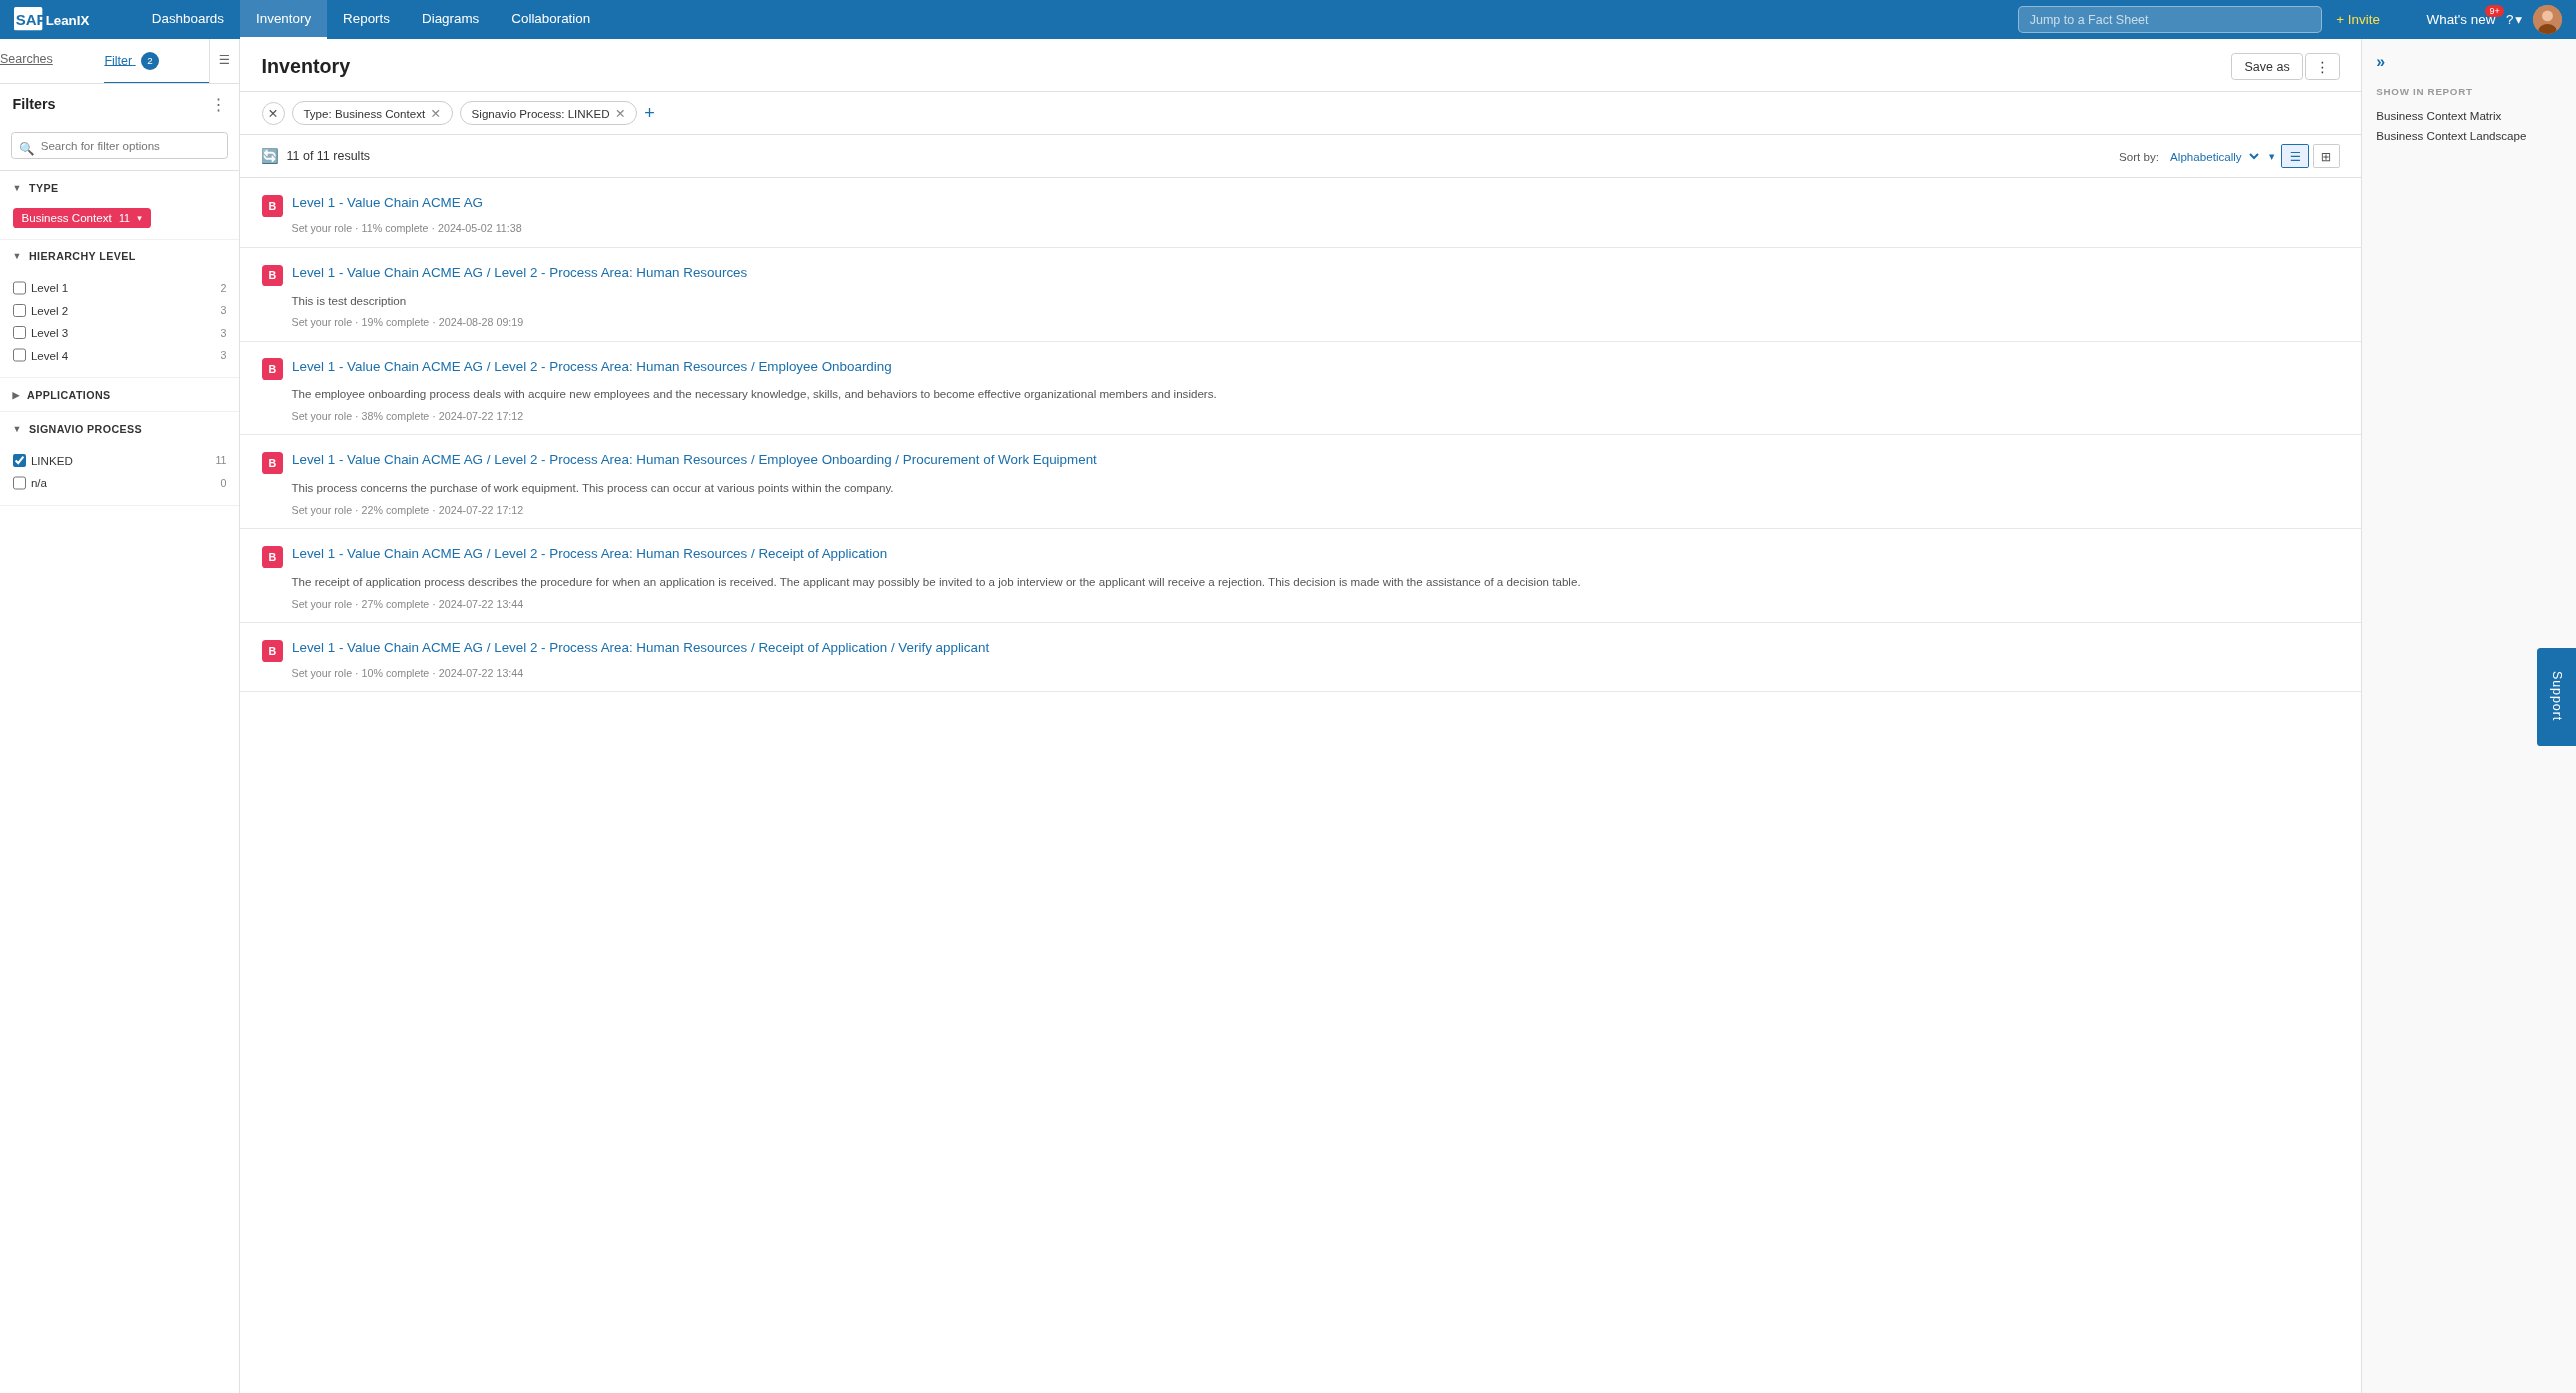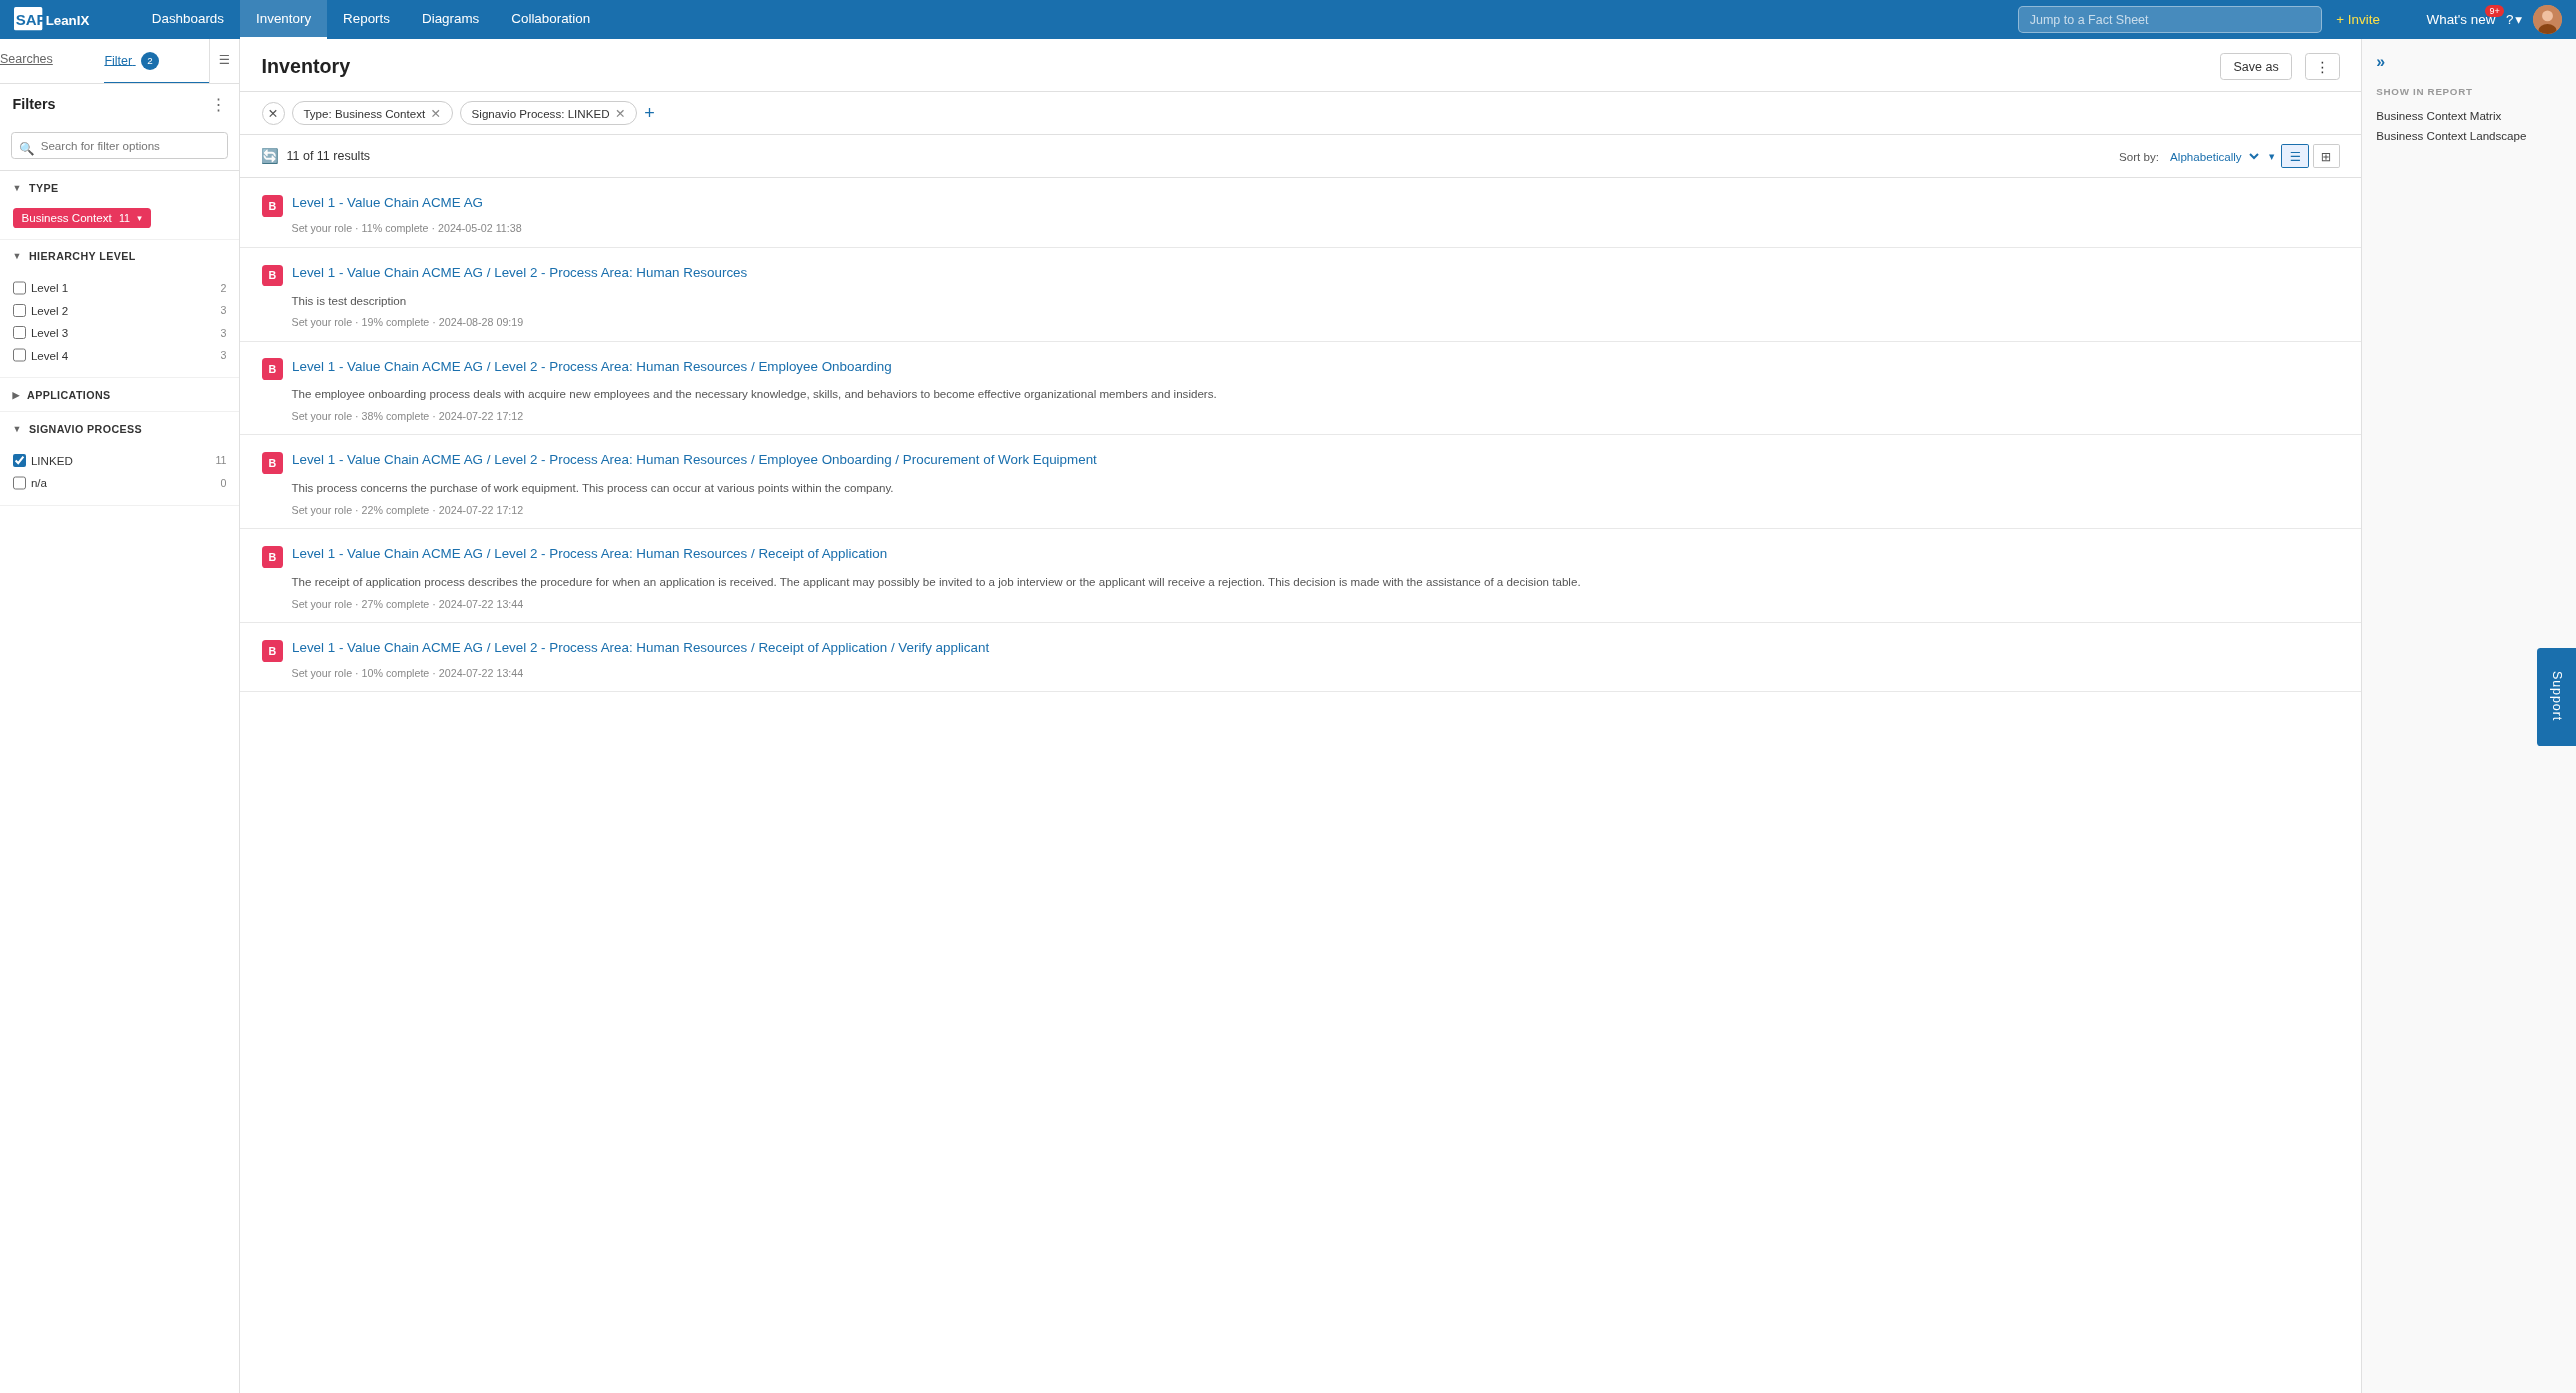--- a/index.html
+++ b/index.html
@@ -102,21 +102,21 @@
     .applications-header .chevron-right { font-size: 9px; color: #666; }
 
     
     .main-area { flex: 1; display: flex; flex-direction: column; overflow: hidden; background: white; }
 
     .inventory-header {
       display: flex; align-items: center; justify-content: space-between;
       padding: 14.3px 21.5px 10.7px; border-bottom: 0.9px solid #e0e0e0; background: white;
     }
     .inventory-title { font-size: 19.7px; font-weight: 600; color: #222; }
-    .header-actions { display: flex; gap: 13px; align-items: center; }
+    .header-actions { display: flex; gap: 2px; align-items: center; }
     .save-as-btn {
       border: 0.9px solid #ccc; background: white; padding: 5.4px 12.5px; border-radius: 3.6px;
       font-size: 12.5px; cursor: pointer; color: #333;
     }
     .more-btn {
       border: 0.9px solid #ccc; background: white; padding: 5.4px 9px; border-radius: 3.6px;
       font-size: 14.3px; cursor: pointer; color: #333; line-height: 1;
     }
 
     

